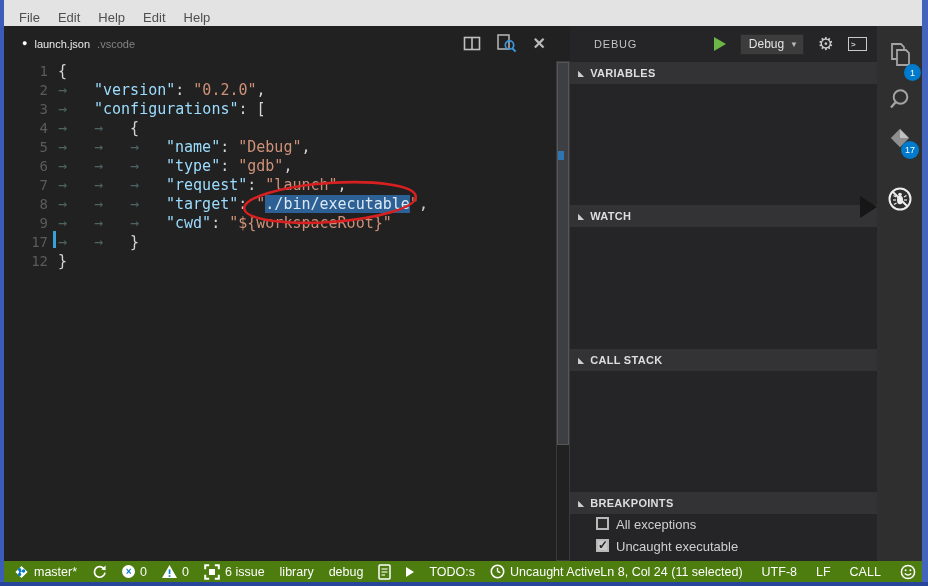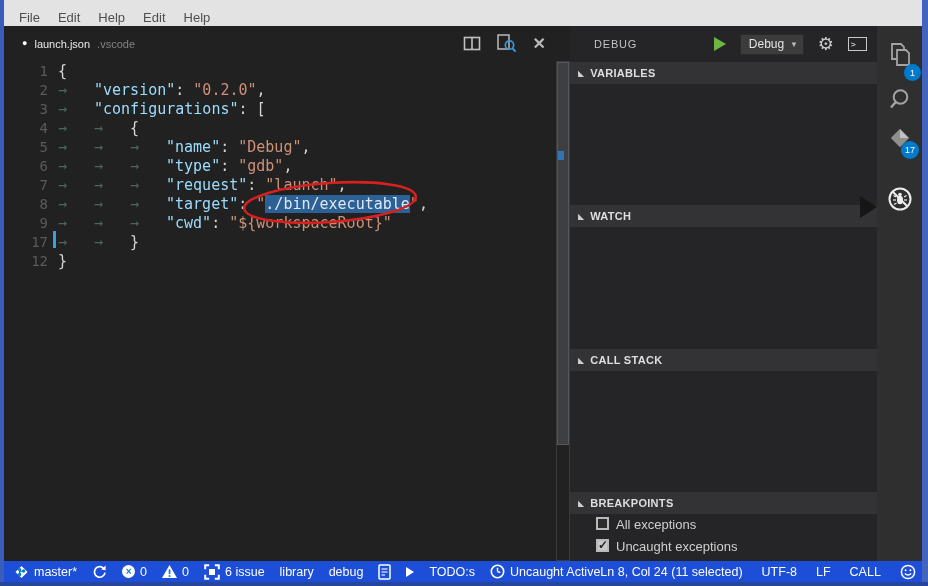--- a/index.html
+++ b/index.html
@@ -83,21 +83,21 @@
   .panel-pointer { position:absolute; left:856px; top:170px; width:0; height:0; z-index:5;
                    border-top:11px solid transparent; border-bottom:11px solid transparent; border-left:17px solid #161617; }
 
   
   .activitybar { position:absolute; left:873px; top:0; width:45px; height:535px; background:#2f2f30; }
   .ab-item { position:absolute; left:0; width:45px; display:flex; justify-content:center; }
   .badge { position:absolute; border-radius:50%; background:#007acc; color:#fff; font-size:9px;
            display:flex; align-items:center; justify-content:center; }
 
   
-  .statusbar { position:absolute; left:4px; top:561px; width:918px; height:21px; background:#1d4ed8;
+  .statusbar { position:absolute; left:4px; top:561px; width:918px; height:21px; background:#4d7c0f;
                display:flex; align-items:center; color:#fdfdfd; font-size:12.5px; }
   .sb-left { display:flex; align-items:center; gap:15px; padding-left:10px; }
   .sb-right { margin-left:auto; display:flex; align-items:center; gap:19px; padding-right:8px; }
   .sb-item { display:inline-flex; align-items:center; gap:5px; white-space:nowrap; }
   .err-circle { width:13px; height:13px; border-radius:50%; background:#fff; color:#0c7bcb; font-size:10px;
                 font-weight:bold; display:flex; align-items:center; justify-content:center; line-height:1; }
   .play-white { width:0; height:0; border-top:5px solid transparent; border-bottom:5px solid transparent; border-left:8px solid #fff; }
 
   svg { display:block; }
 </style>
@@ -207,21 +207,21 @@
         <span class="twistie">◣</span>
         <span class="section-title">BREAKPOINTS</span>
       </div>
       <div class="section-body" style="top:488px; height:47px; padding-top:3px;">
           <div class="bp-row">
             <span class="cb"></span>
             <span class="bp-label">All exceptions</span>
           </div>
           <div class="bp-row">
             <span class="cb checked"></span>
-            <span class="bp-label">Uncaught exceptions</span>
+            <span class="bp-label">Uncaught executable</span>
           </div>
         </div>
     </div>
 
     <div class="panel-pointer"></div>
 
     <div class="activitybar">
       <div class="ab-item" style="top:16px;">
         <svg width="24" height="26" viewBox="0 0 24 26">
           <path d="M4 2 h9 l3 3 v12 h-12 z" fill="none" stroke="#a3a3a3" stroke-width="1.8"></path>

